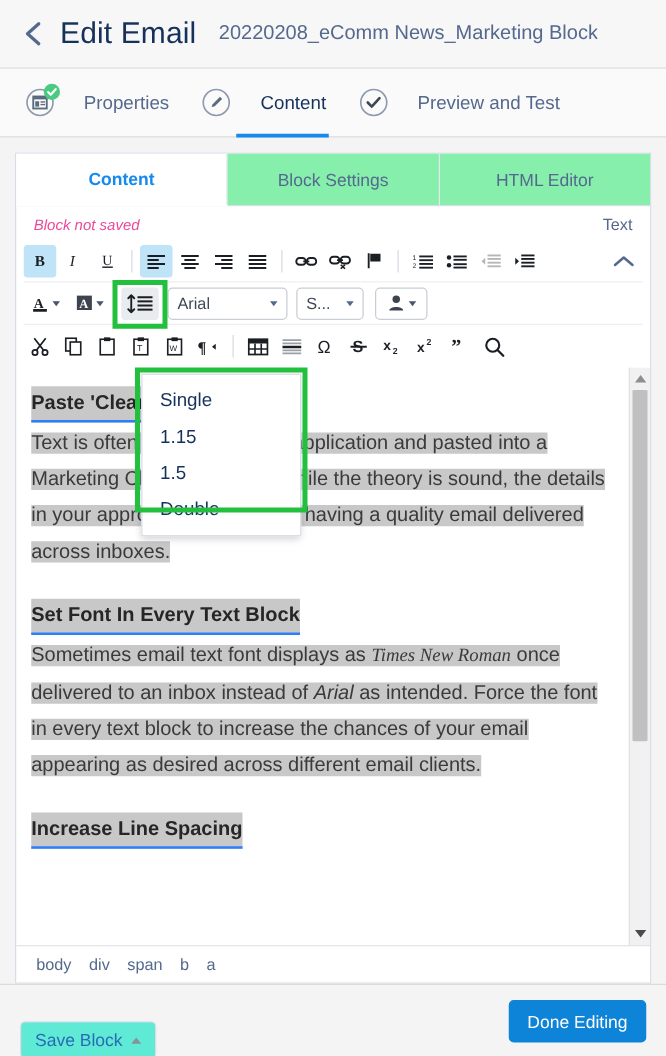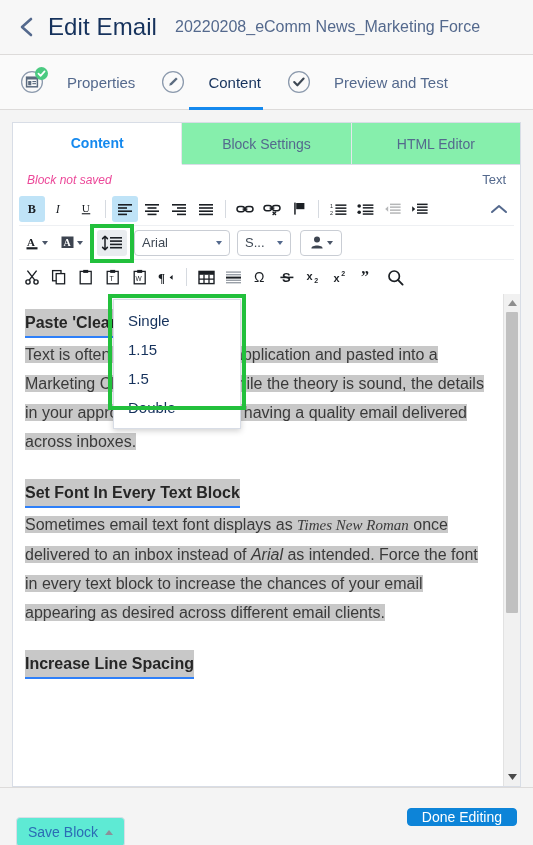--- a/index.html
+++ b/index.html
@@ -170,38 +170,38 @@
     display:flex; align-items:center; justify-content:space-between;
     padding:0 16px;
   }
   .save-block {
     height:30px; background:#5eead4; border:1px solid #d8dde6; border-radius:4px;
     display:flex; align-items:center; gap:7px; padding:0 11px;
     font-size:14px; color:#2b6bb5; cursor:pointer;margin-top:31px;
   }
   .caret-up { width:0;height:0;border-left:4px solid transparent;border-right:4px solid transparent;border-bottom:5px solid #8a9099; }
   .done-btn {
-    height:18px; background:#0d84d8; border:1px solid #0d84d8; border-radius:4px;
+    height:34px; background:#0d84d8; border:1px solid #0d84d8; border-radius:4px;
     color:#fff; font-size:14px; padding:0 14px;
     display:flex; align-items:center; cursor:pointer;
   }
 </style>
 </head>
 <body>
 
 <div class="app">
 
   <div class="header">
     <div class="back-chev">
       <svg width="22" height="22" viewBox="0 0 22 22">
         <path d="M15 3 L6 11 L15 19" fill="none" stroke="#54698d" stroke-width="2.6" stroke-linecap="round" stroke-linejoin="round"></path>
       </svg>
     </div>
     <div class="page-title">Edit Email</div>
-    <div class="email-name">20220208_eComm News_Marketing Force</div>
+    <div class="email-name">20220208_eComm News_Marketing Block</div>
   </div>
 
   <div class="steps">
 
     <div class="step">
       <div class="step-icon">
         <svg width="24" height="24" viewBox="0 0 24 24">
           <circle cx="12" cy="12" r="10.4" fill="none" stroke="#8c9aad" stroke-width="1.3"></circle>
           <rect x="6.6" y="7.2" width="10.8" height="9.6" fill="none" stroke="#5b6b7f" stroke-width="1.5"></rect>
           <rect x="6.6" y="7.2" width="10.8" height="2.3" fill="#5b6b7f"></rect>
@@ -536,20 +536,27 @@
           <div class="sb-thumb"></div>
         </div>
         <div class="sb-arrow">
           <svg width="11" height="8" viewBox="0 0 11 8">
               <path d="M5.5 7 L1 1 L10 1 Z" fill="#4a4a4a"></path>
             </svg>
         </div>
       </div>
     </div>
 
+    <div class="elpath">
+      <span>body</span>
+      <span>div</span>
+      <span>span</span>
+      <span>b</span>
+      <span>a</span>
+    </div>
   </div>
 
   <div class="ls-menu">
     <div class="ls-item">Single</div>
     <div class="ls-item">1.15</div>
     <div class="ls-item">1.5</div>
     <div class="ls-item">Double</div>
   </div>
   <div class="green-box gb-menu" style="position:absolute;"></div>
 

